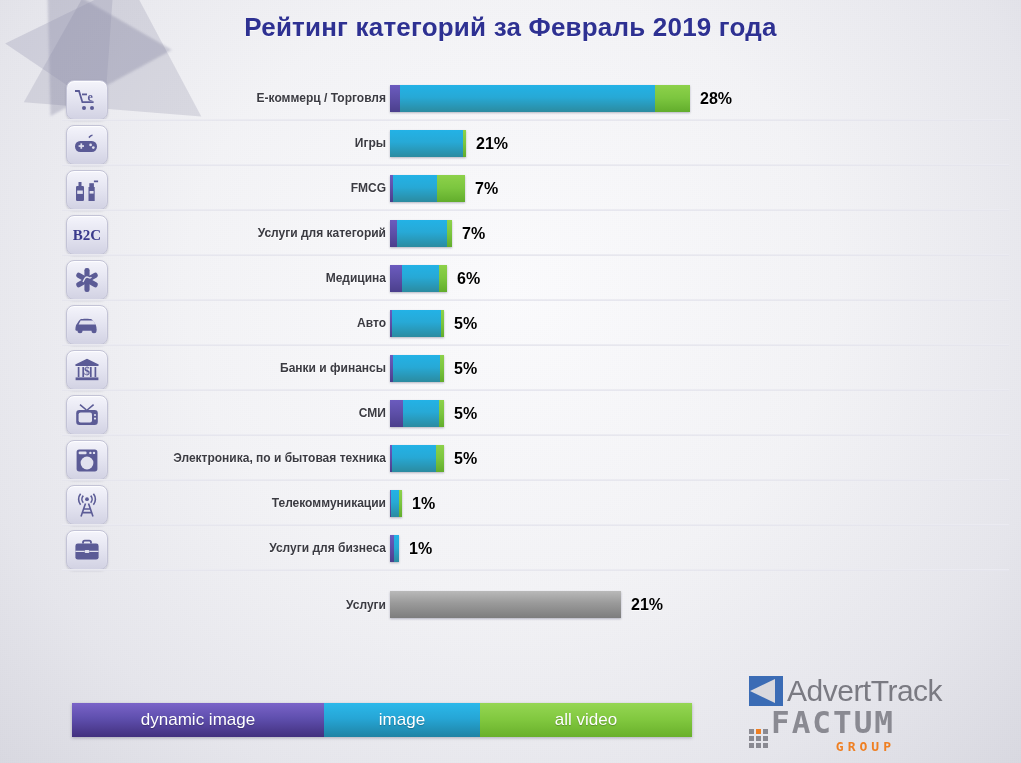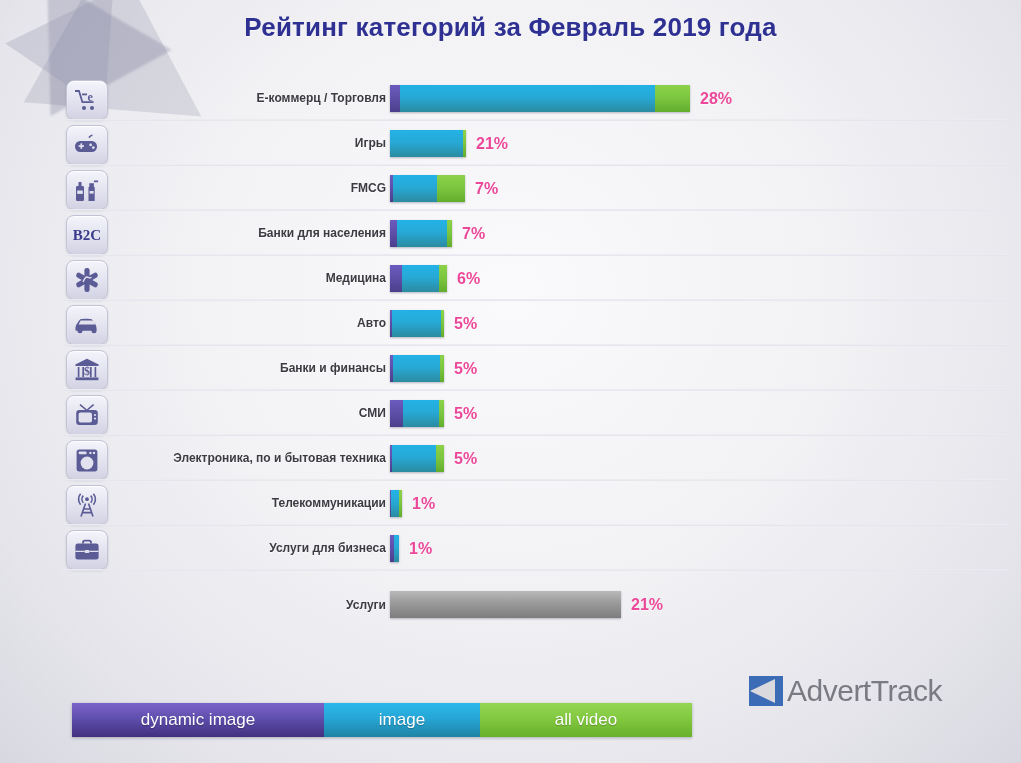--- a/index.html
+++ b/index.html
@@ -68,21 +68,21 @@
   .bar{position:absolute;top:0;height:27px;display:flex;
        box-shadow:0 1px 2px rgba(60,60,90,.35);}
   .seg{height:27px;}
   .seg.dyn{background:linear-gradient(to bottom,#6b5bbe 0%,#5d4fa8 48%,#4b3f8c 100%);}
   .seg.img{background:linear-gradient(to bottom,#23b2e6 0%,#27a9d6 45%,#2b8ba0 100%);}
   .seg.vid{background:linear-gradient(to bottom,#8dd14a 0%,#7cc63f 48%,#62ad2c 100%);}
   .seg.other{background:linear-gradient(to bottom,#b9b9b9 0%,#9a9a9a 45%,#7d7d7d 100%);}
 
   .val{
     position:absolute;top:0;height:45px;line-height:45px;
-    font-size:16px;font-weight:bold;color:#ec4899;white-space:nowrap;
+    font-size:16px;font-weight:bold;color:#000000;white-space:nowrap;
     text-shadow:0 1px 0 rgba(255,255,255,.7);
   }
 
   .other-row{position:relative;height:48px;margin-top:10px;}
   .other-row .cat-label{height:48px;line-height:48px;}
   .other-row .bar-area{top:10px;}
   .other-row .val{height:48px;line-height:48px;}
 
   
   .legend{position:absolute;left:72px;top:703px;height:34px;display:flex;
@@ -186,21 +186,21 @@
           <div class="seg vid" style="width: 28px;"></div>
         </div>
       </div>
       <div class="val" style="left: 475px;">7%</div>
       <div class="sep"></div>
     </div>
     <div class="row">
       <div class="icon-box">
         <span class="b2c">B2C</span>
       </div>
-      <div class="cat-label">Банки для населения</div>
+      <div class="cat-label">Услуги для категорий</div>
       <div class="bar-area">
         <div class="bar">
           <div class="seg dyn" style="width: 7px;"></div>
           <div class="seg img" style="width: 50px;"></div>
           <div class="seg vid" style="width: 5px;"></div>
         </div>
       </div>
       <div class="val" style="left: 462px;">7%</div>
       <div class="sep"></div>
     </div>
@@ -366,13 +366,30 @@
   </div>
 
 <div class="logo">
   <div class="lrow1">
     <span class="mark">
       <span class="sq"></span>
         <span class="arw"></span>
     </span>
     <span class="at">AdvertTrack</span>
   </div>
+  <div class="lrow2">
+    <span class="dots">
+      <i></i>
+        <i class="o"></i>
+        <i></i>
+        <i></i>
+        <i></i>
+        <i></i>
+        <i></i>
+        <i></i>
+        <i></i>
+    </span>
+    <span>
+      <span class="factum">FACTUM</span>
+      <div class="group">GROUP</div>
+    </span>
+  </div>
 </div>
 
 </body></html>

